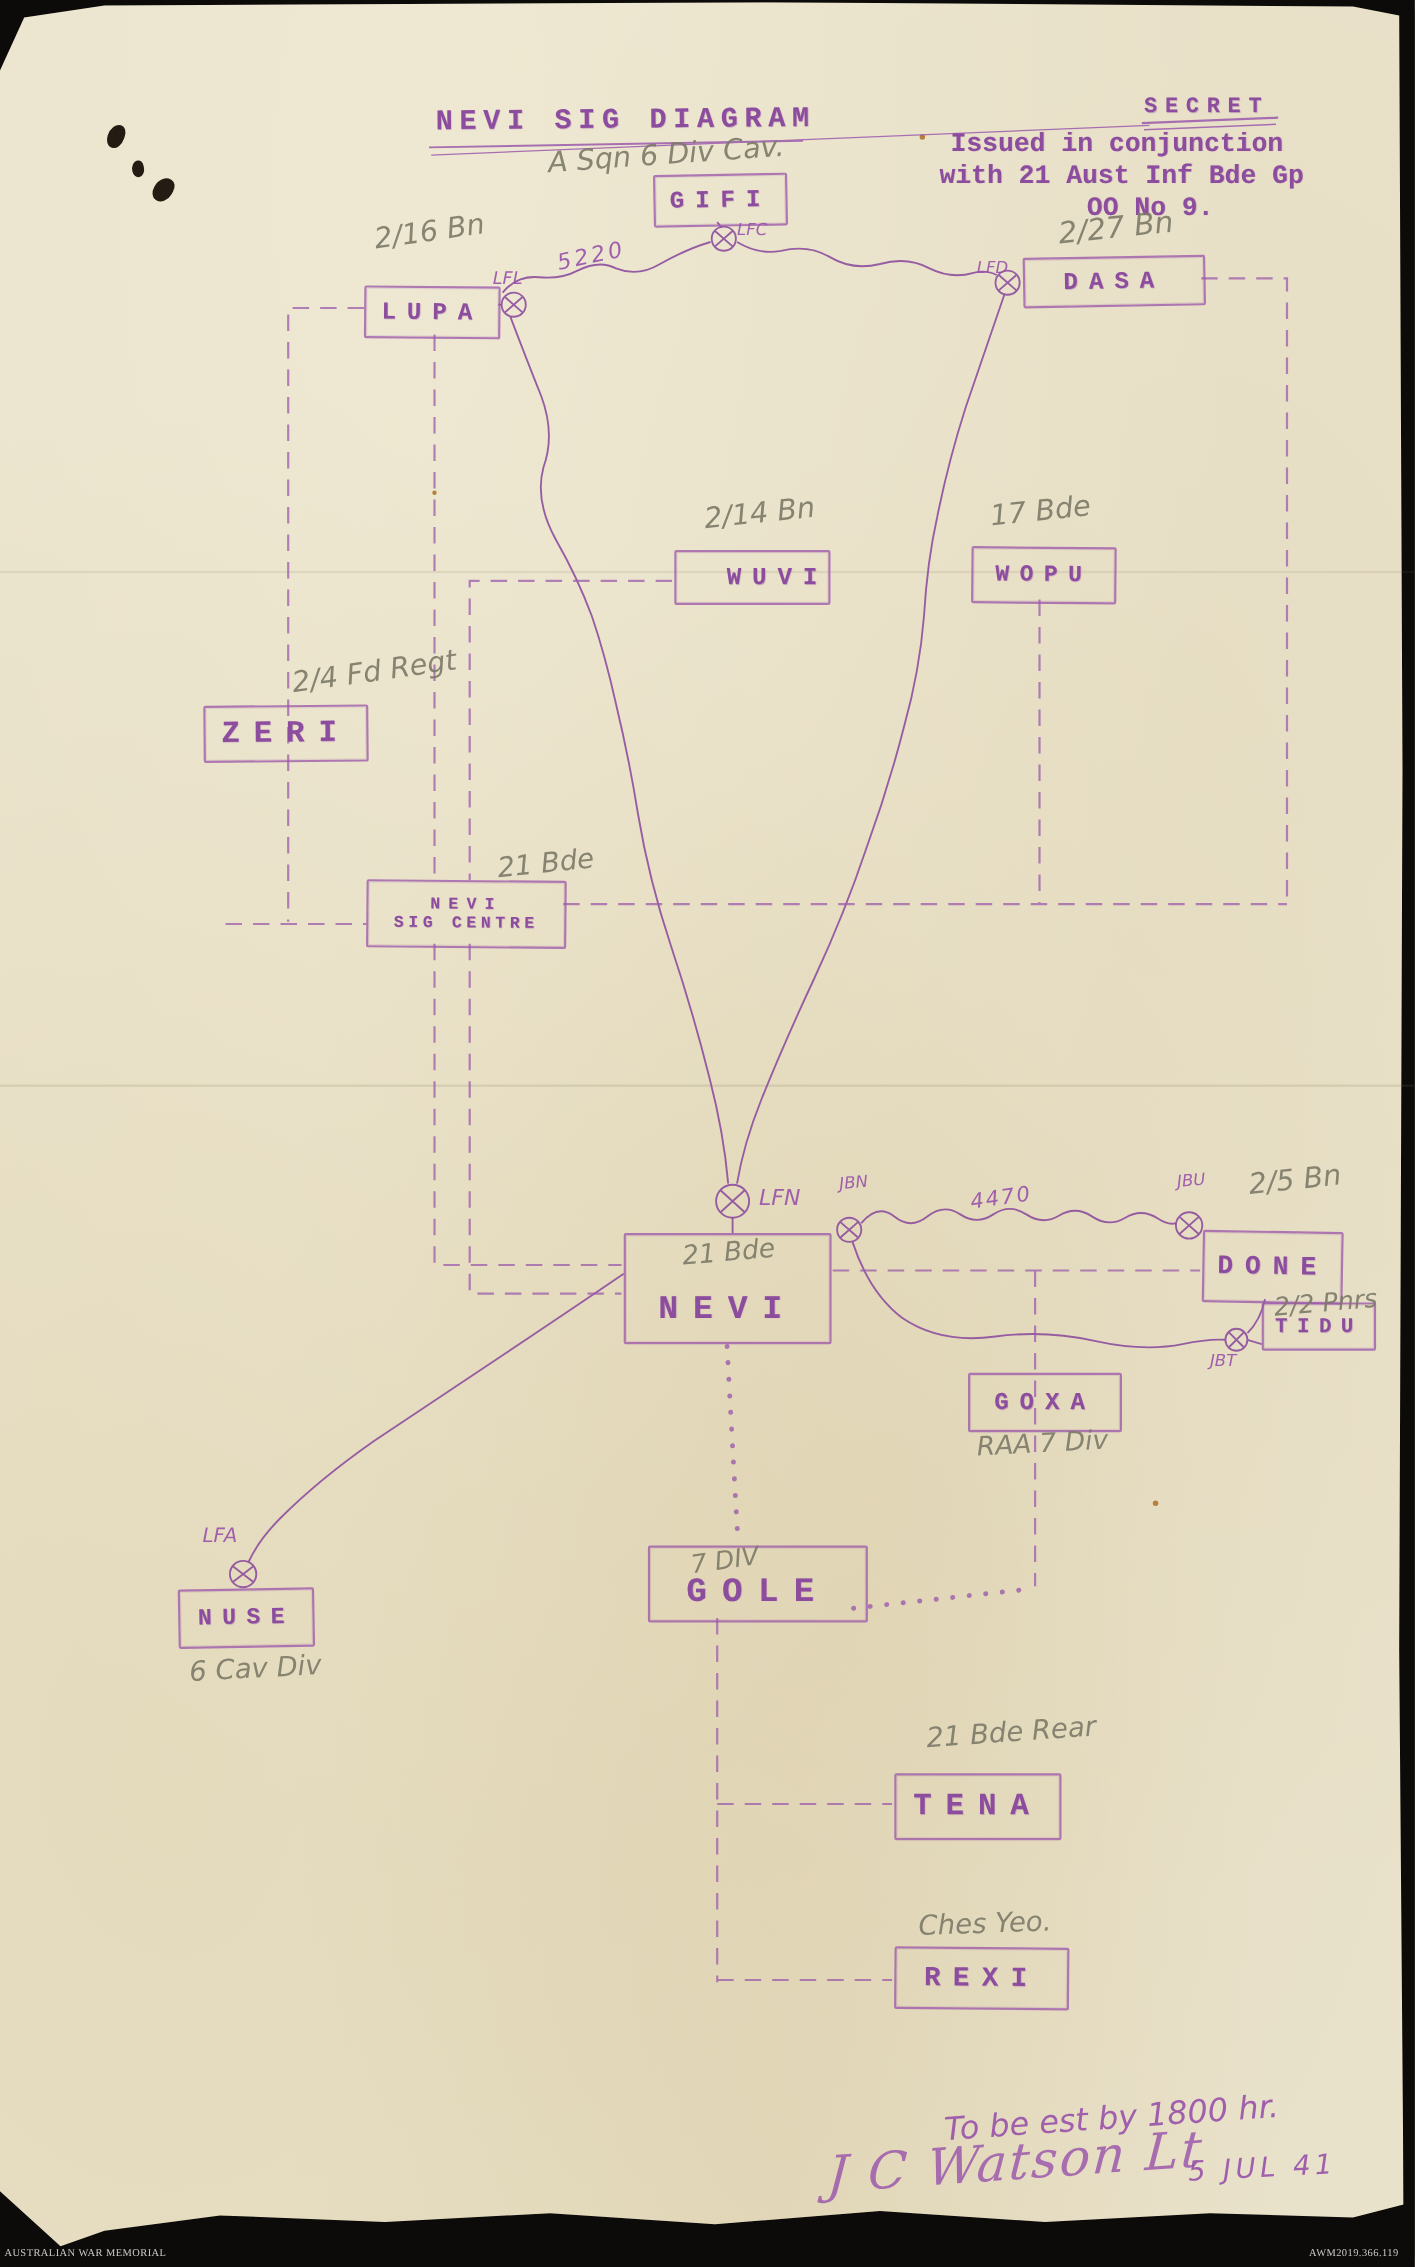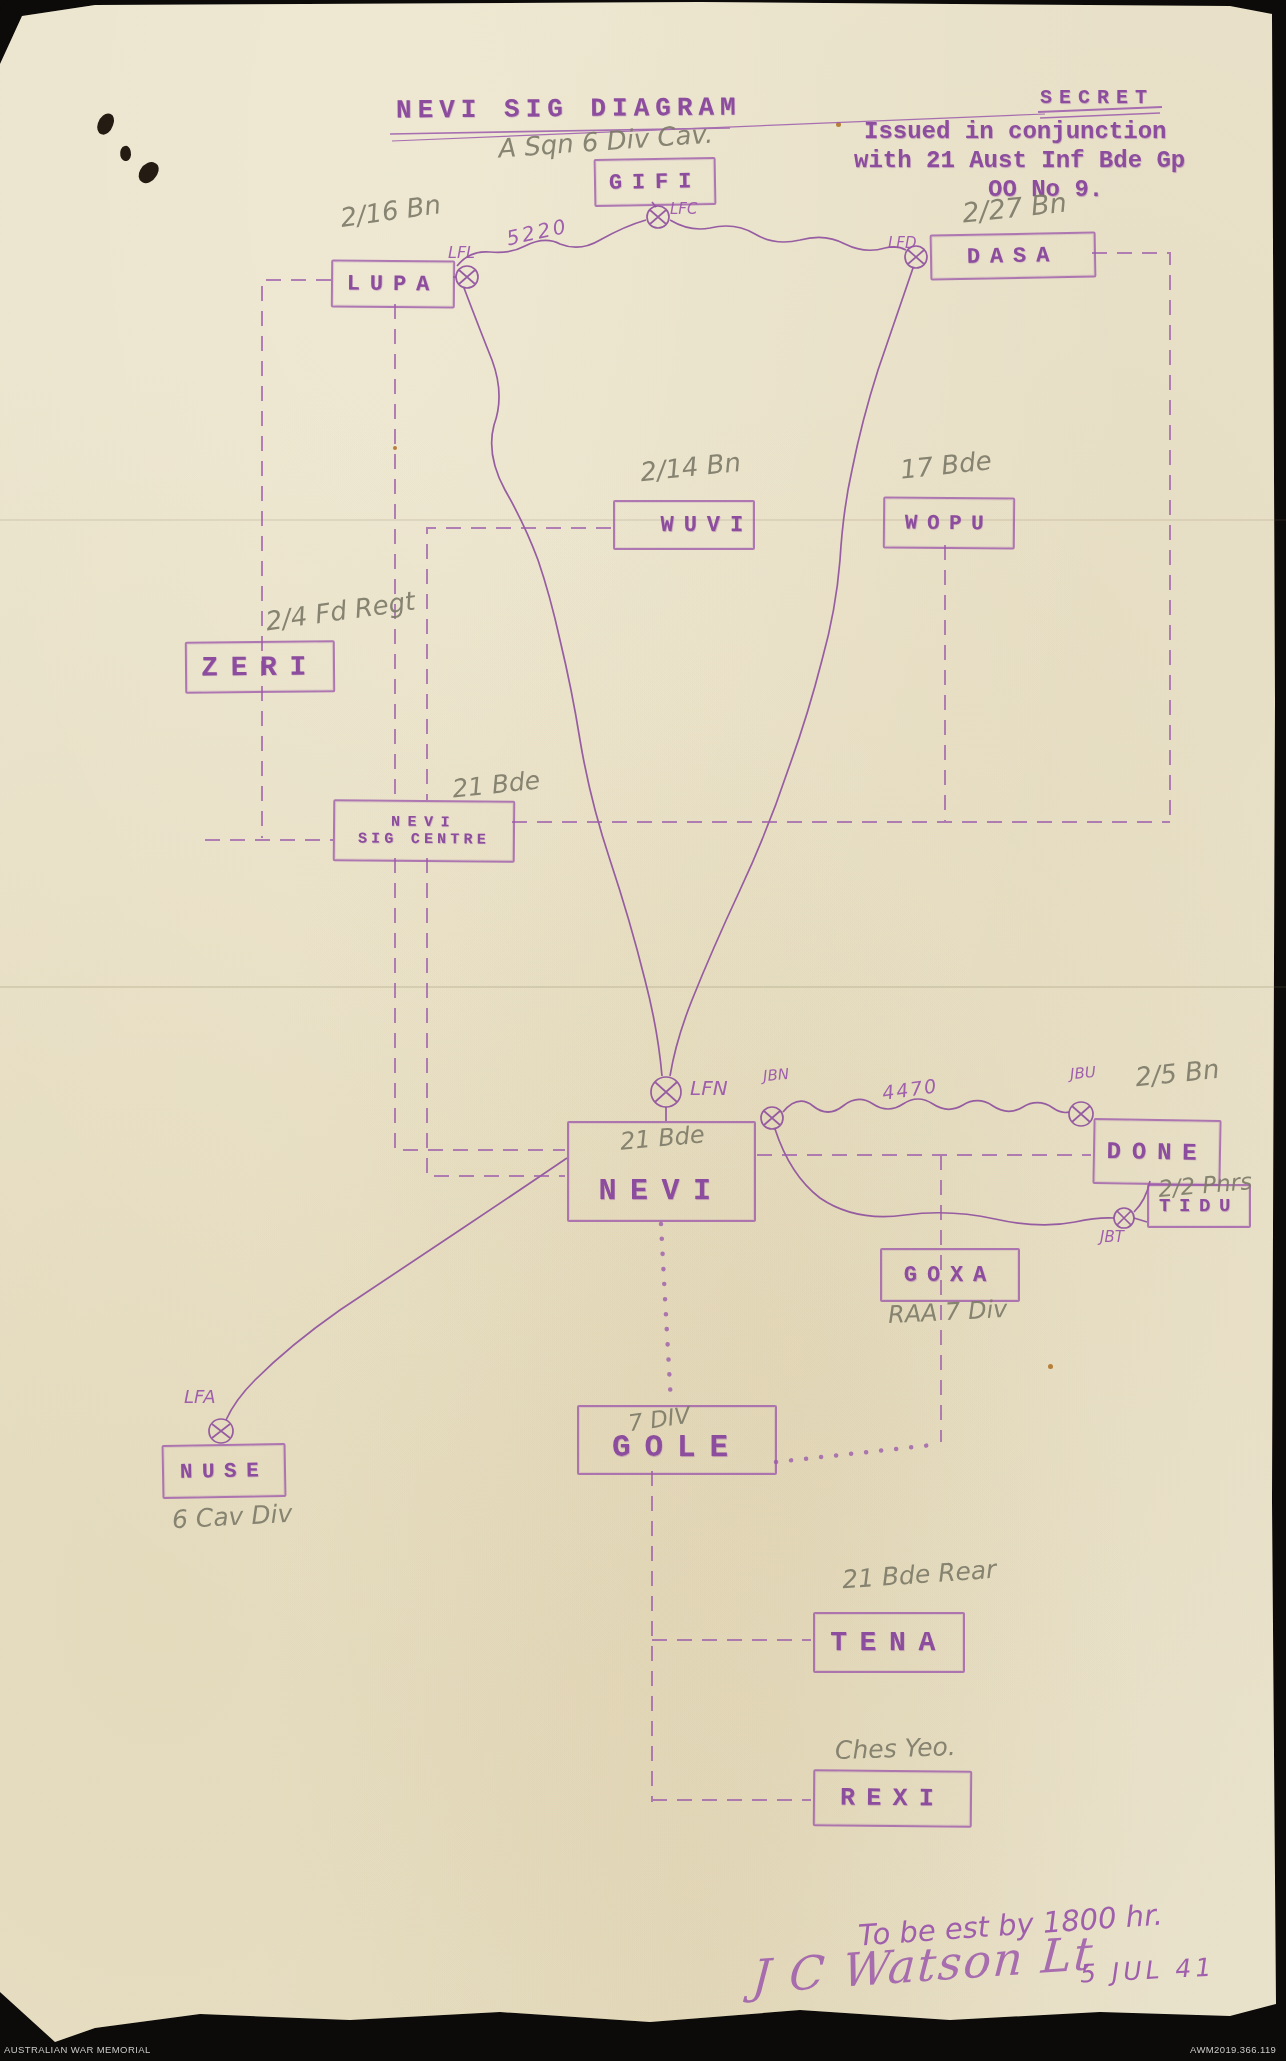--- a/index.html
+++ b/index.html
@@ -25,21 +25,21 @@
   .box{position:absolute;border:2px solid rgba(156,88,170,.78);border-radius:2px;
        display:flex;align-items:center;justify-content:center;
        box-shadow:inset 0 0 0 1px rgba(156,88,170,.15);}
   .box .typed-label{font-family:"Liberation Mono",monospace;font-weight:bold;color:#8d4d9e;
        text-shadow:.6px .6px .7px rgba(148,82,164,.45);letter-spacing:.45em;white-space:nowrap;}
   .hw{position:absolute;font-family:"DejaVu Sans",sans-serif;font-style:italic;
       color:#7c7a68;opacity:.9;white-space:nowrap;}
   .pw{position:absolute;font-family:"DejaVu Sans",sans-serif;font-style:italic;
       color:#9a55ab;opacity:.92;white-space:nowrap;}
   svg.lines{position:absolute;left:0;top:0;pointer-events:none;}
-  .archbar{position:absolute;font-family:Liberation Sans, sans-serif;font-size:9.5px;
+  .archbar{position:absolute;font-family:Liberation Serif, serif;font-size:9.5px;
       color:#c9c9c9;letter-spacing:.4px;white-space:nowrap;}
 </style>
 </head>
 <body>
 
 <div id="scan">
   <div id="paper"></div>
 
   <div class="crease" style="top:519px;background:rgba(120,110,80,.12);"></div>
   <div class="crease" style="top:986px;background:rgba(120,110,80,.17);"></div>
@@ -163,21 +163,21 @@
     </div>
   <div class="box" style="left:1147px;top:1184px;width:100px;height:40px;">
     <span class="typed-label" style="font-size:19px;">TIDU</span>
     </div>
   <div class="box" style="left:880px;top:1248px;width:136px;height:50px;">
     <span class="typed-label" style="font-size:22px;">GOXA</span>
     </div>
   <div class="box" style="left:162px;top:1444px;width:120px;height:50px;transform:rotate(-1deg);">
     <span class="typed-label" style="font-size:21px;">NUSE</span>
     </div>
-  <div class="box" style="left:577px;top:1405px;width:196px;height:66px;">
+  <div class="box" style="left:589px;top:1405px;width:196px;height:66px;">
     <span class="typed-label" style="font-size:31px;margin-top:14px;">GOLE</span>
     </div>
   <div class="box" style="left:813px;top:1612px;width:148px;height:57px;">
     <span class="typed-label" style="font-size:28px;">TENA</span>
     </div>
   <div class="box" style="left:813px;top:1770px;width:155px;height:53px;transform:rotate(.5deg);">
     <span class="typed-label" style="font-size:25px;">REXI</span>
     </div>
 
   <div class="hw" style="left:498px;top:126px;font-size:26px;transform:rotate(-4deg);">A Sqn 6 Div Cav.</div>

